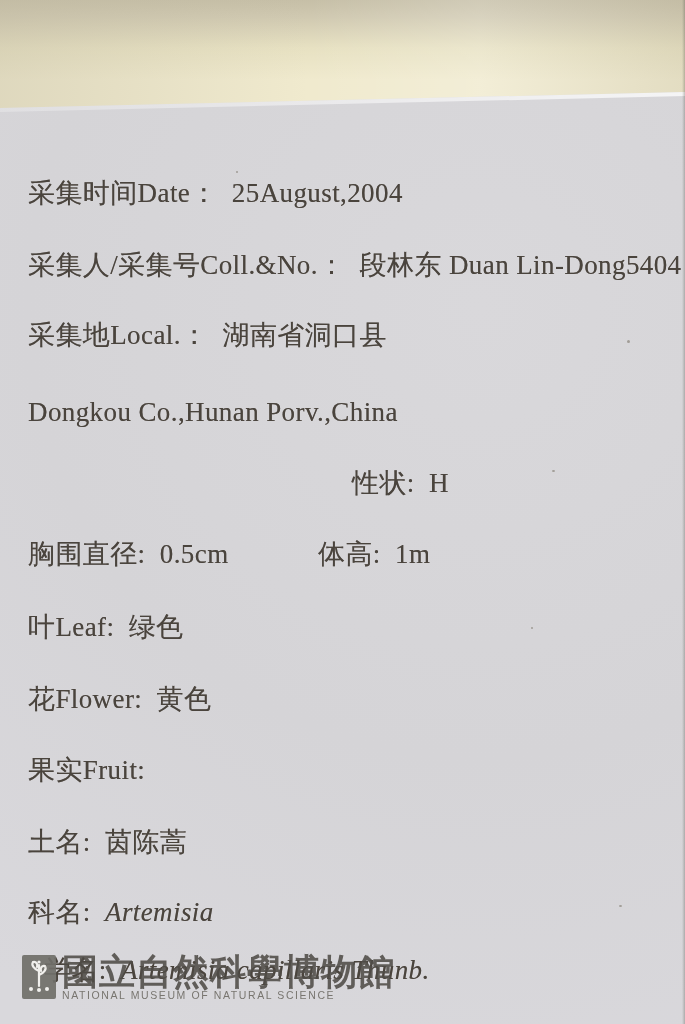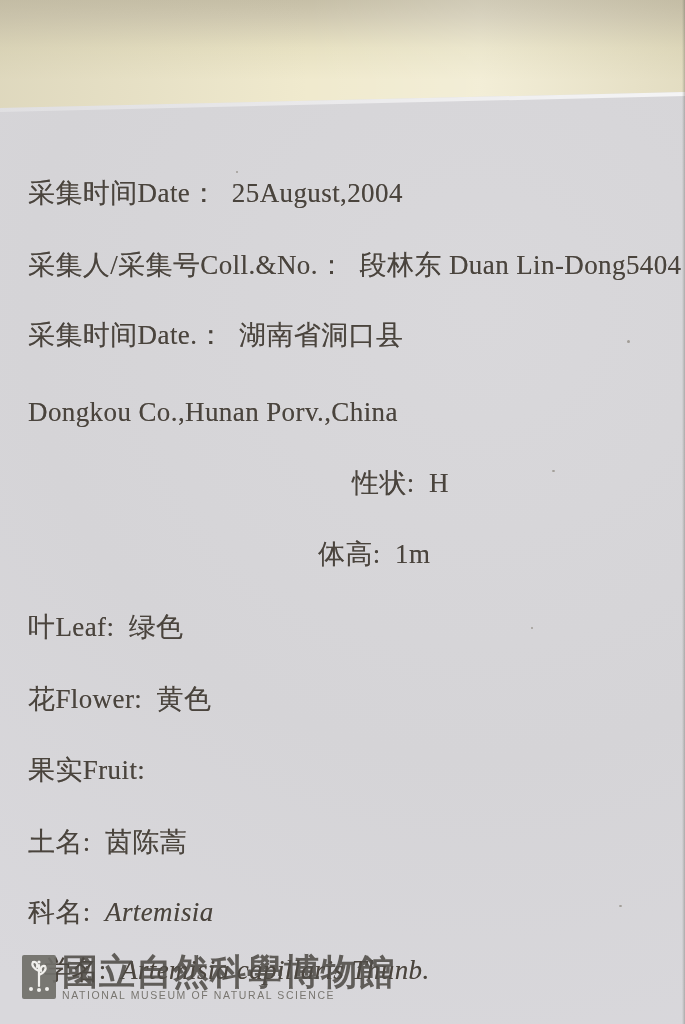--- a/index.html
+++ b/index.html
@@ -48,26 +48,27 @@
   <div class="mount"></div>
   <div class="mount-sheen"></div>
 
   <div class="paper"></div>
   <div class="paper-edge"></div>
 
   <div class="line" style="left:28px;top:176px;">采集时间Date：  25August,2004</div>
 
   <div class="line" style="left:28px;top:248px;">采集人/采集号Coll.&amp;No.：  段林东 Duan Lin-Dong5404</div>
 
-  <div class="line" style="left:28px;top:318px;">采集时间Date.：  湖南省洞口县</div>
+  <div class="line" style="left:28px;top:318px;">采集地Local.：  湖南省洞口县</div>
 
   <div class="line" style="left:28px;top:395px;">Dongkou Co.,Hunan Porv.,China</div>
 
   <div class="line" style="left:352px;top:466px;">性状:  H</div>
 
+  <div class="line" style="left:28px;top:537px;">胸围直径:  0.5cm</div>
   <div class="line" style="left:318px;top:537px;">体高:  1m</div>
 
   <div class="line" style="left:28px;top:610px;">叶Leaf:  绿色</div>
 
   <div class="line" style="left:28px;top:682px;">花Flower:  黄色</div>
 
   <div class="line" style="left:28px;top:753px;">果实Fruit:</div>
 
   <div class="line" style="left:28px;top:825px;">土名:  茵陈蒿</div>
 

